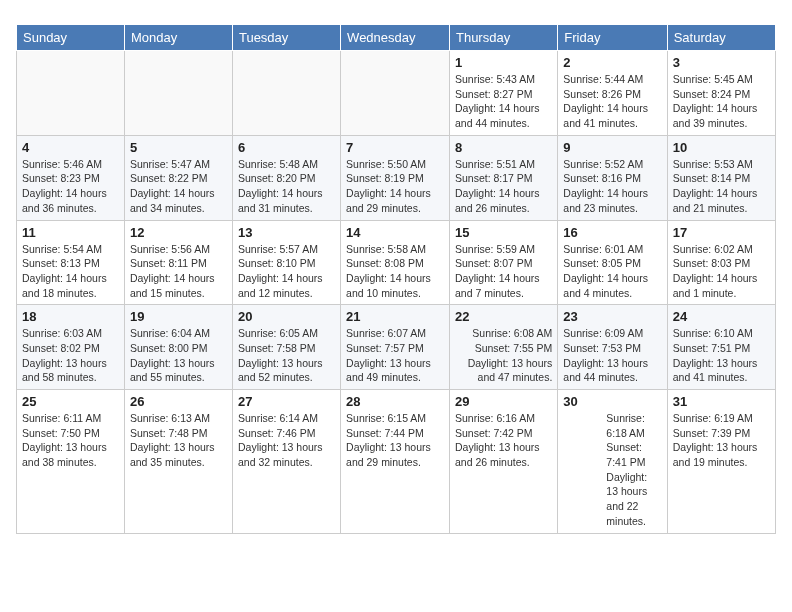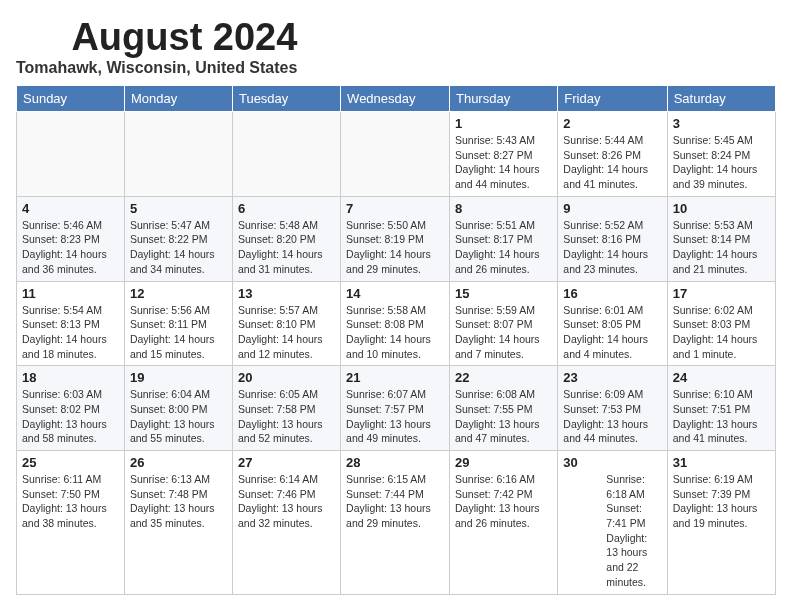--- a/index.html
+++ b/index.html
@@ -77,24 +77,20 @@
       line-height: 1.4;
     }
     .empty {
       background: #f9f9f9 !important;
     }
   </style>
 </head>
 <body>
 
 <div class="header">
-  <div class="title-area">
-    <div class="month-year">August 2024</div>
-    <div class="location">Tomahawk, Wisconsin, United States</div>
-  </div>
 </div>
 
 <table class="calendar">
   <thead>
     <tr>
     <th>Sunday</th>
         <th>Monday</th>
         <th>Tuesday</th>
         <th>Wednesday</th>
         <th>Thursday</th>
@@ -256,21 +252,21 @@
         </td>
         <td>
           <span class="day-number">21</span>
           <div class="day-info" style="white-space: pre-line;">Sunrise: 6:07 AM
 Sunset: 7:57 PM
 Daylight: 13 hours
 and 49 minutes.</div>
         </td>
         <td>
           <span class="day-number">22</span>
-          <div class="day-info" style="white-space: pre-line;">Sunrise: 6:08 AM
+          <div class="day-info" style="white-space: pre-line; text-align: right;">Sunrise: 6:08 AM
 Sunset: 7:55 PM
 Daylight: 13 hours
 and 47 minutes.</div>
         </td>
         <td>
           <span class="day-number">23</span>
           <div class="day-info" style="white-space: pre-line;">Sunrise: 6:09 AM
 Sunset: 7:53 PM
 Daylight: 13 hours
 and 44 minutes.</div>

